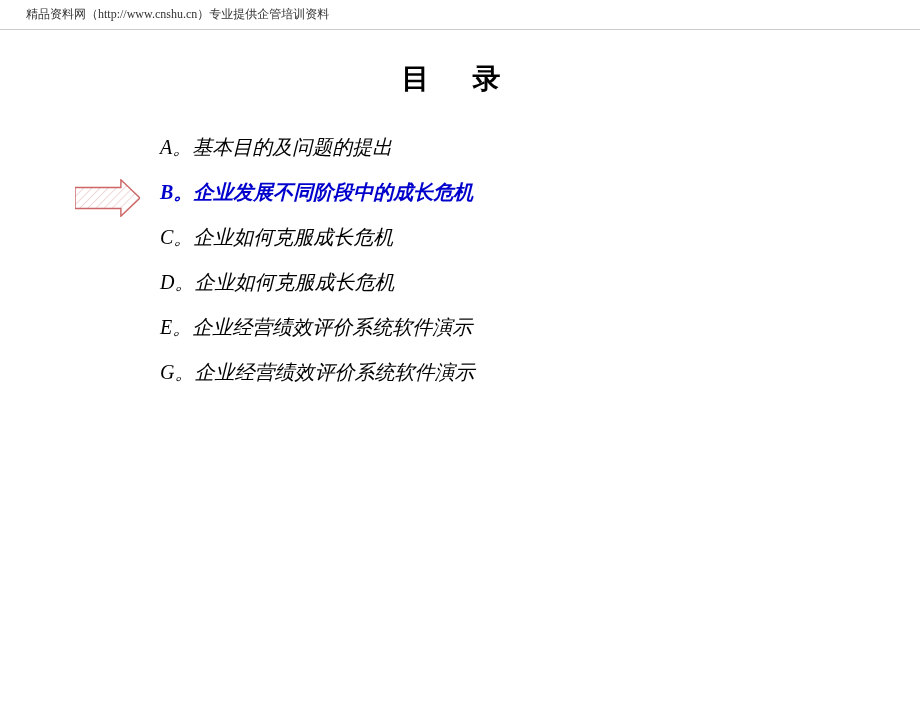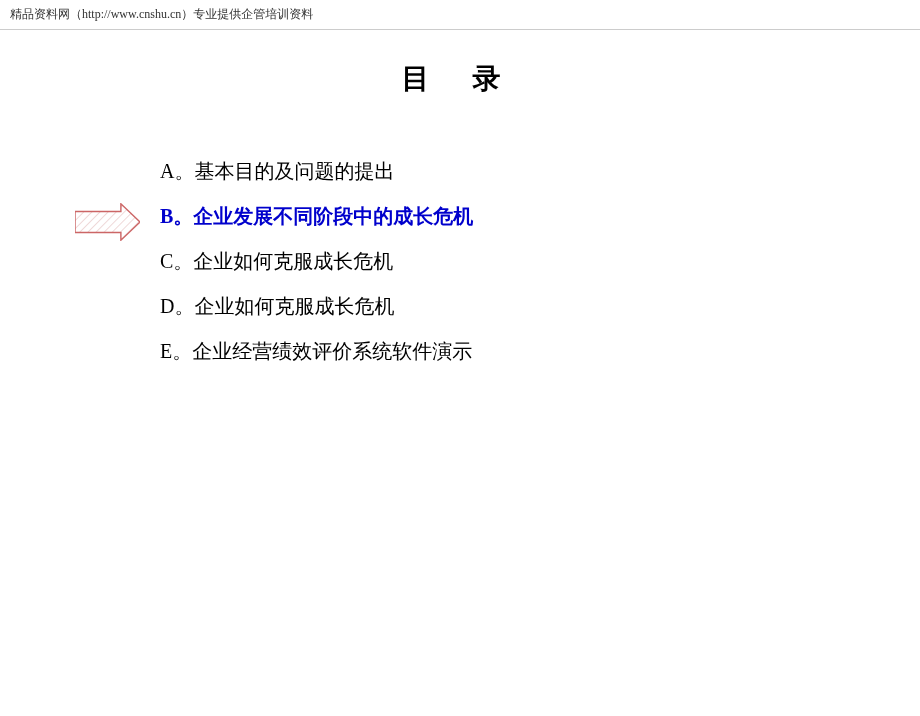--- a/index.html
+++ b/index.html
@@ -12,55 +12,56 @@
       width: 920px;
       height: 716px;
       background: #ffffff;
       font-family: "SimSun", "宋体", "Microsoft YaHei", serif;
       overflow: hidden;
       position: relative;
     }
 
     .header-bar {
       width: 100%;
-      padding: 6px 10px;
+      padding: 6px 26px;
       font-size: 12px;
       color: #333333;
       border-bottom: 1px solid #cccccc;
       background: #ffffff;
     }
 
     .main-content {
       padding: 30px 60px 20px 60px;
       position: relative;
     }
 
     .page-title {
       text-align: center;
       font-size: 28px;
       font-weight: bold;
       color: #000000;
-      margin-bottom: 60px;
+      margin-bottom: 36px;
       letter-spacing: 18px;
       font-family: "SimSun", "宋体", serif;
     }
 
     .menu-list {
       list-style: none;
       padding-left: 100px;
     }
 
     .menu-item {
       display: flex;
       align-items: flex-start;
       margin-bottom: 18px;
       position: relative;
       font-size: 20px;
       color: #000000;
       font-family: "SimSun", "宋体", serif;
+      font-style: italic;
     }
 
     .menu-item.active {
       color: #0000cc;
       font-weight: bold;
     }
 
     .arrow-indicator {
       position: absolute;
       left: -85px;
@@ -118,15 +119,18 @@
       </li>
       <li class="menu-item">
         <span class="menu-item-label">C。企业如何克服成长危机</span>
       </li>
       <li class="menu-item">
         <span class="menu-item-label">D。企业如何克服成长危机</span>
       </li>
       <li class="menu-item">
         <span class="menu-item-label">E。企业经营绩效评价系统软件演示</span>
       </li>
+      <li class="menu-item">
+        <span class="menu-item-label">G。企业经营绩效评价系统软件演示</span>
+      </li>
     </ul>
 
 </div>
 
 </body></html>

